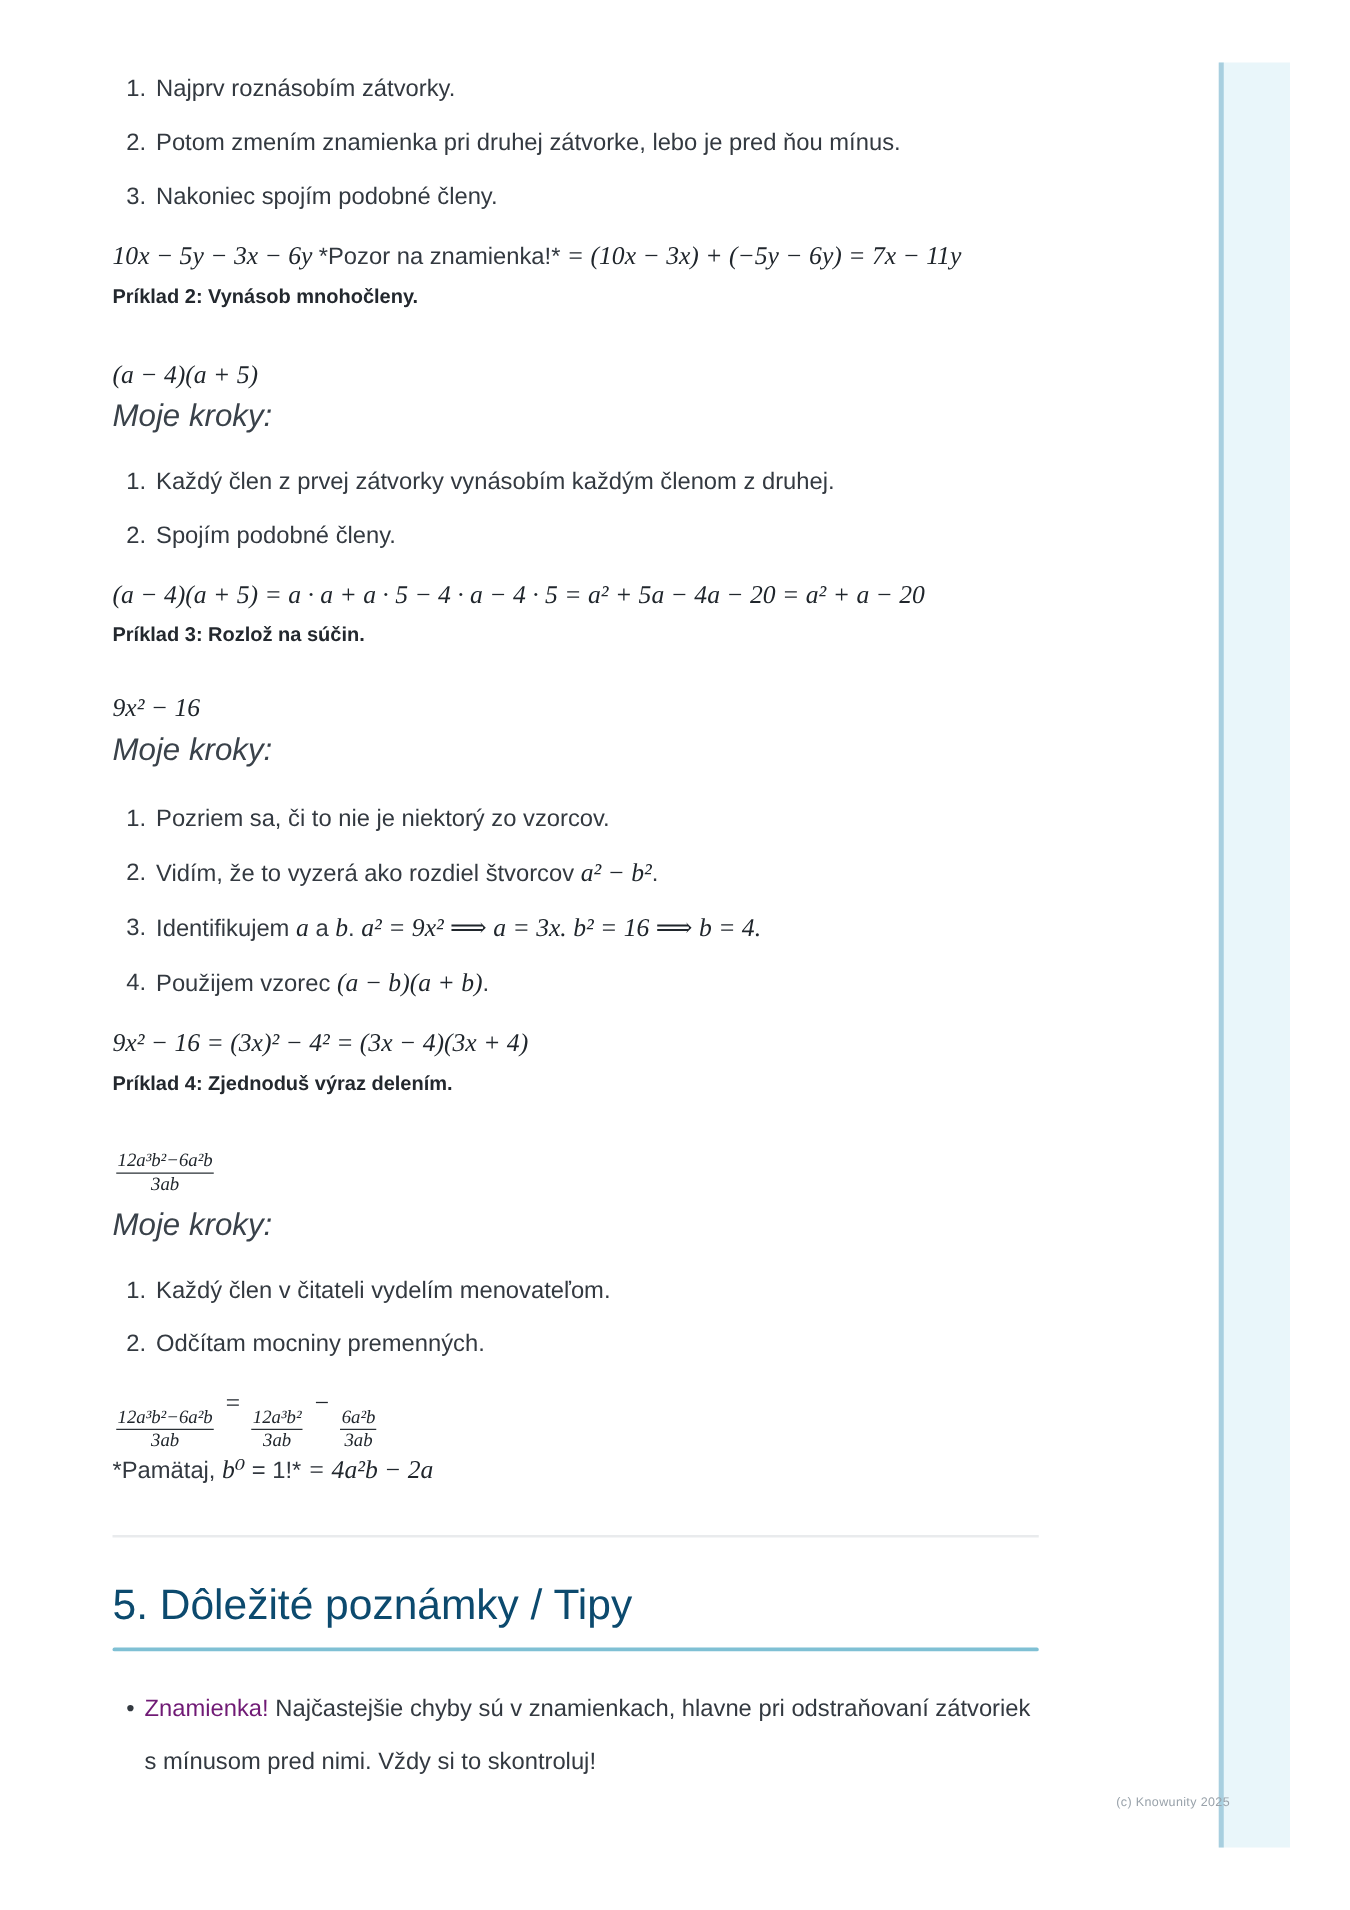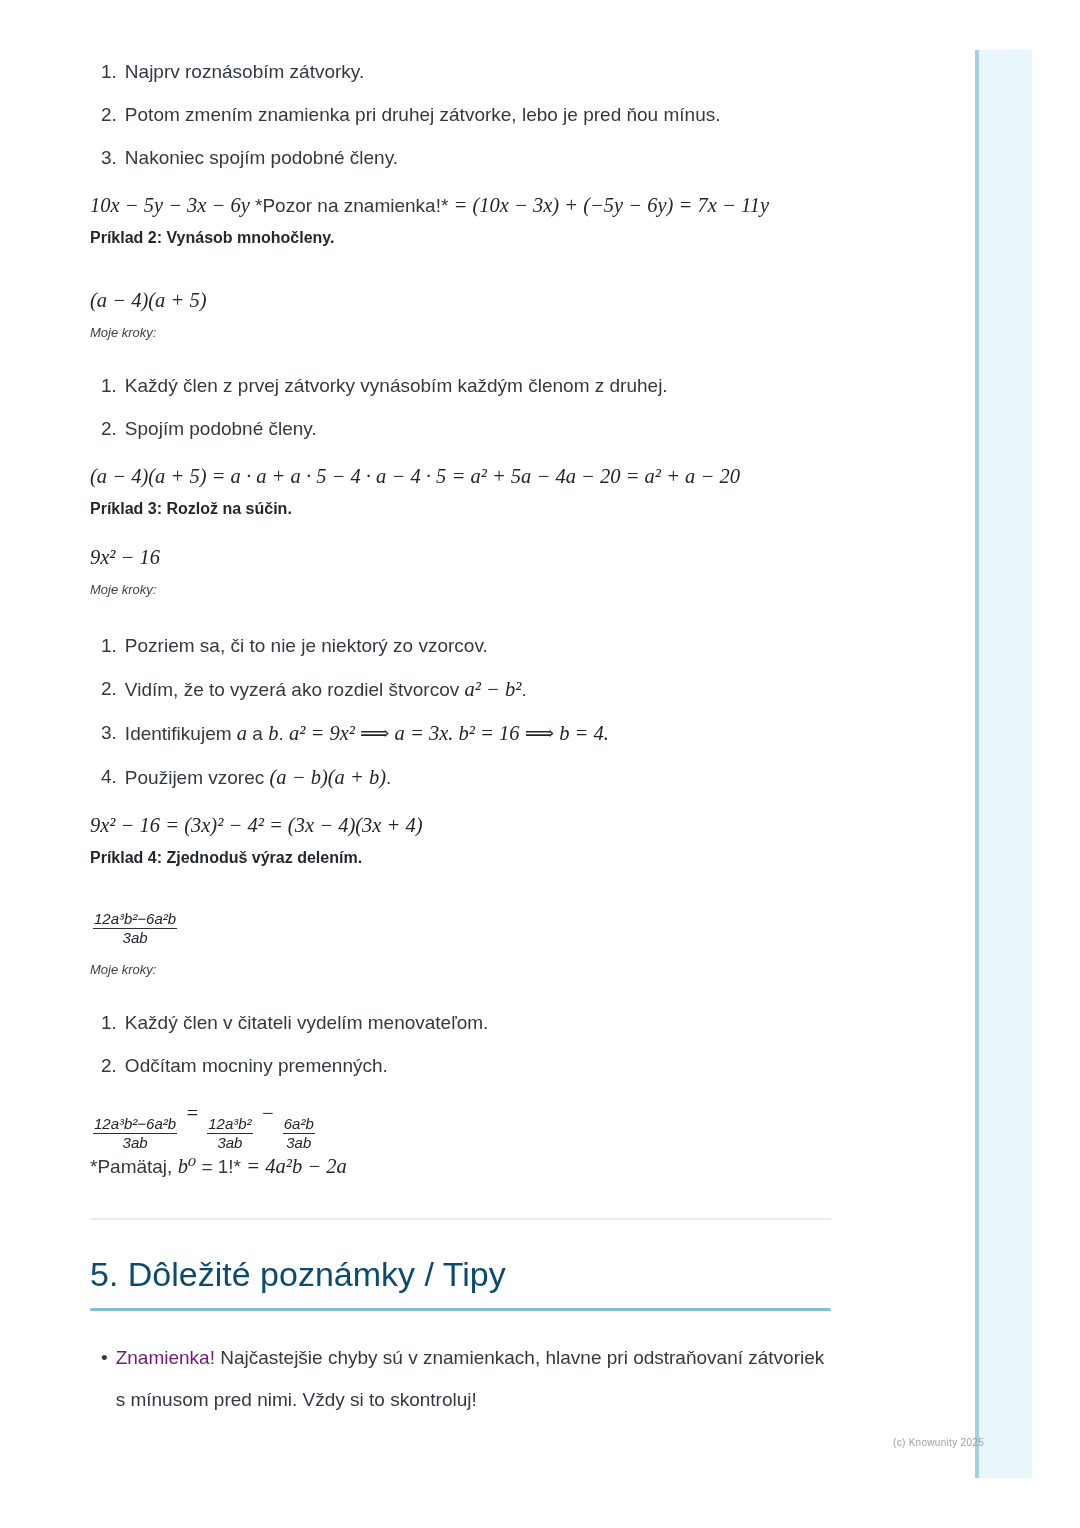--- a/index.html
+++ b/index.html
@@ -14,36 +14,36 @@
   .onum{margin-right:8px;flex:none}
   .obody{flex:1}
   
   .mathline,.mseg{font-family:"Liberation Serif","DejaVu Serif","DejaVu Sans",serif;
         font-style:italic;font-size:20.5px;color:#20262c}
   .mathline{line-height:37px}
   .nowrap{white-space:nowrap}
   .tseg{font-style:normal;font-family:"Liberation Sans","DejaVu Sans",sans-serif;font-size:19px;color:#333940}
   .bseg{font-style:normal;font-weight:normal;font-family:"Liberation Sans","DejaVu Sans",sans-serif;font-size:19px;color:#701a75}
   .frac{display:inline-flex;flex-direction:column;align-items:center;vertical-align:-9px;margin:0 3px;
-        font-style:italic;font-family:Liberation Sans, sans-serif;color:#20262c}
+        font-style:italic;font-family:Liberation Serif, serif;color:#20262c}
   .fnum{font-size:15px;line-height:18px;border-bottom:1.3px solid #2a3036;padding:0 1px}
   .fden{font-size:15px;line-height:18px}
   
   .ex-title{font-size:16px;font-weight:700;line-height:28px;color:#23282e}
-  .kroky{font-style:italic;font-size:13px;line-height:28px;color:#3a424a}
+  .kroky{font-style:italic;font-size:25px;line-height:28px;color:#3a424a}
   .sec-title{font-size:34px;line-height:44px;font-weight:400;color:#0c4a6e;margin-top:32px}
   .teal-rule{height:3px;background:#7fc0d4;border-radius:2px;margin-top:12px}
   .divider{border:0;border-top:2px solid #e9ebed;margin-top:36px}
   .bullets .oli{line-height:42px;margin-bottom:0;margin-top:26px}
   .bullets .obody{line-height:42px}
   .bullets .onum{line-height:42px}
   .watermark{position:absolute;left:893px;top:1437px;font-size:10px;color:#99a2aa;letter-spacing:.3px;z-index:3}
   
   .mt8{margin-top:8px}.mt9{margin-top:9px}.mt11{margin-top:11px}.mt12{}
-  .mt14{margin-top:14px}.mt18{margin-top:18px}.mt25{margin-top:25px}.mt26{margin-top:16px}
+  .mt14{margin-top:14px}.mt18{margin-top:18px}.mt25{margin-top:25px}.mt26{margin-top:26px}
   .mt28{margin-top:28px}.mt30{margin-top:30px}
 </style>
 </head>
 <body>
 
 <div class="page">
 
   <div class="side-panel"></div>
 
   <div class="content">

